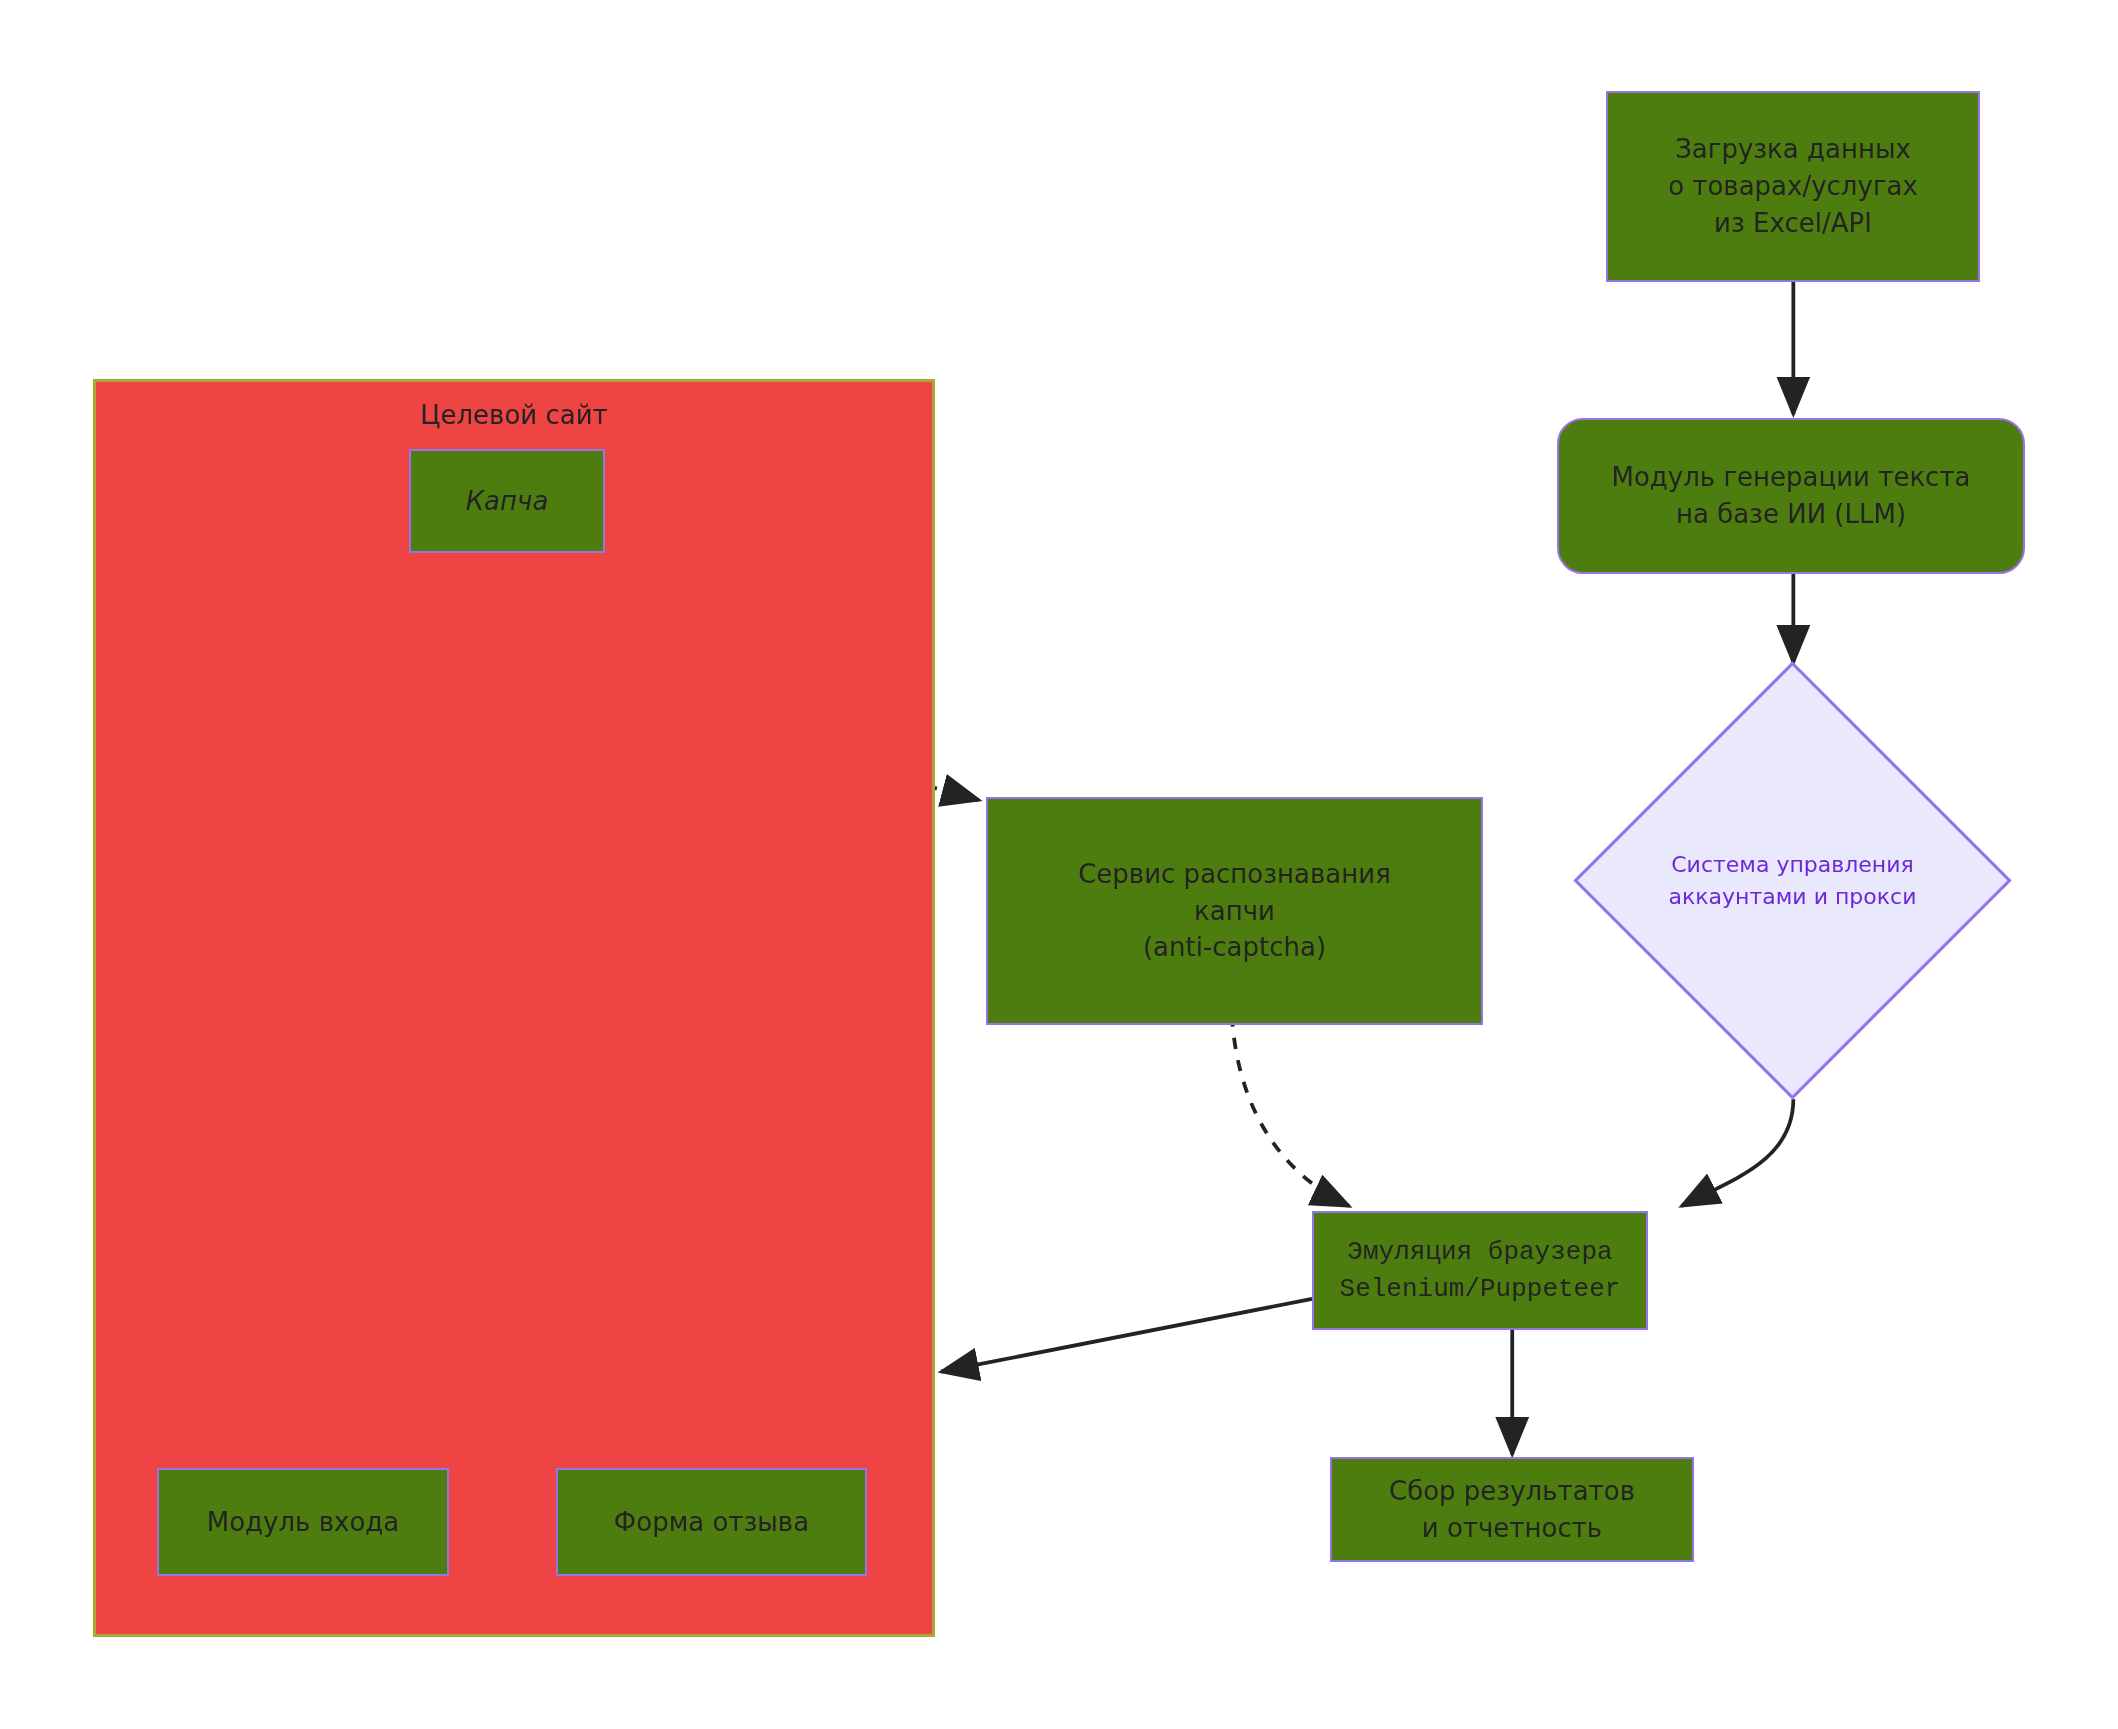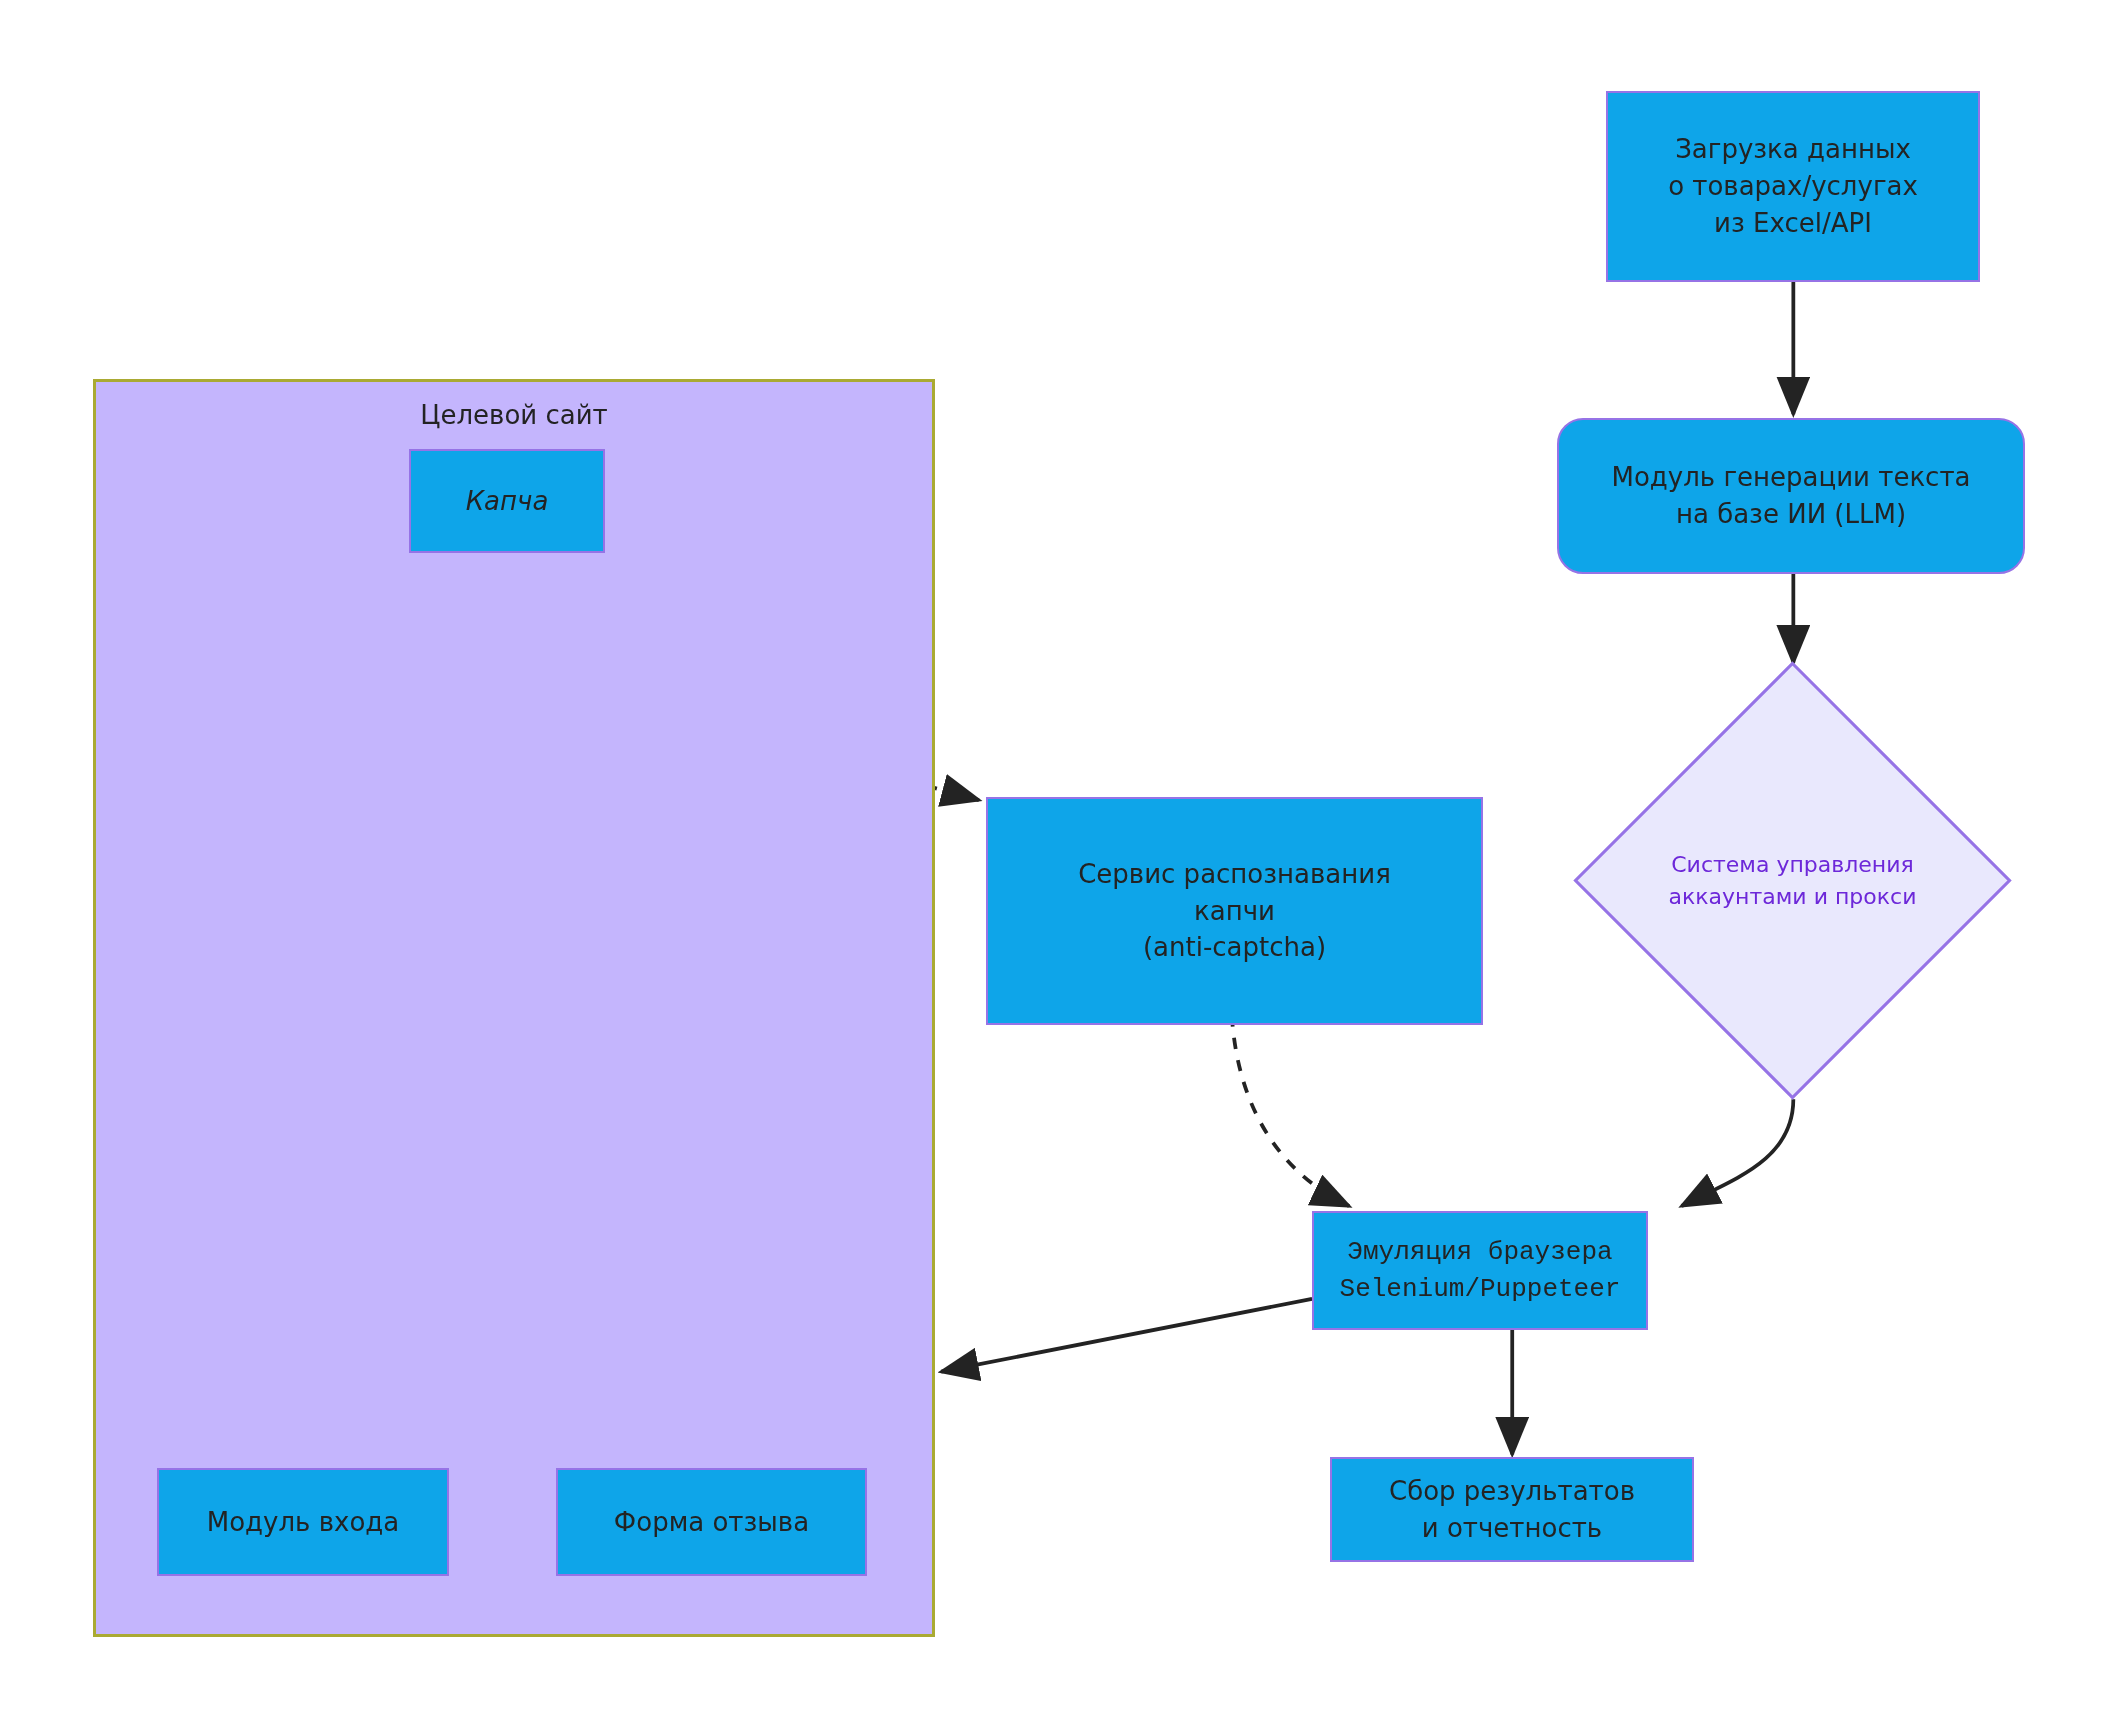--- a/index.html
+++ b/index.html
@@ -6,37 +6,37 @@
   body{
     width:2119px;height:1730px;position:relative;overflow:hidden;
     font-family:"DejaVu Sans","Liberation Sans",sans-serif;
     color:#232323;
   }
   #stage{position:absolute;inset:0;}
   svg#edges{position:absolute;left:0;top:0;width:2119px;height:1730px;pointer-events:none;}
 
   .container-box{
     position:absolute;
-    background:#c4b5fd;
+    background:#ef4444;
     border:3.1px solid #AAAA33;
     box-sizing:border-box;
   }
   .container-title{
     position:absolute;
     width:100%;
     text-align:center;
     font-size:26px;
     color:#232323;
     top:17.6px;
     left:0;
   }
 
   .node{
     position:absolute;
-    background:#0ea5e9;
+    background:#4d7c0f;
     border:2.5px solid #9673E6;
     box-sizing:border-box;
     display:flex;
     align-items:center;
     justify-content:center;
     text-align:center;
     font-size:26px;
     line-height:1.42;
     color:#232323;
     white-space:pre-line;

